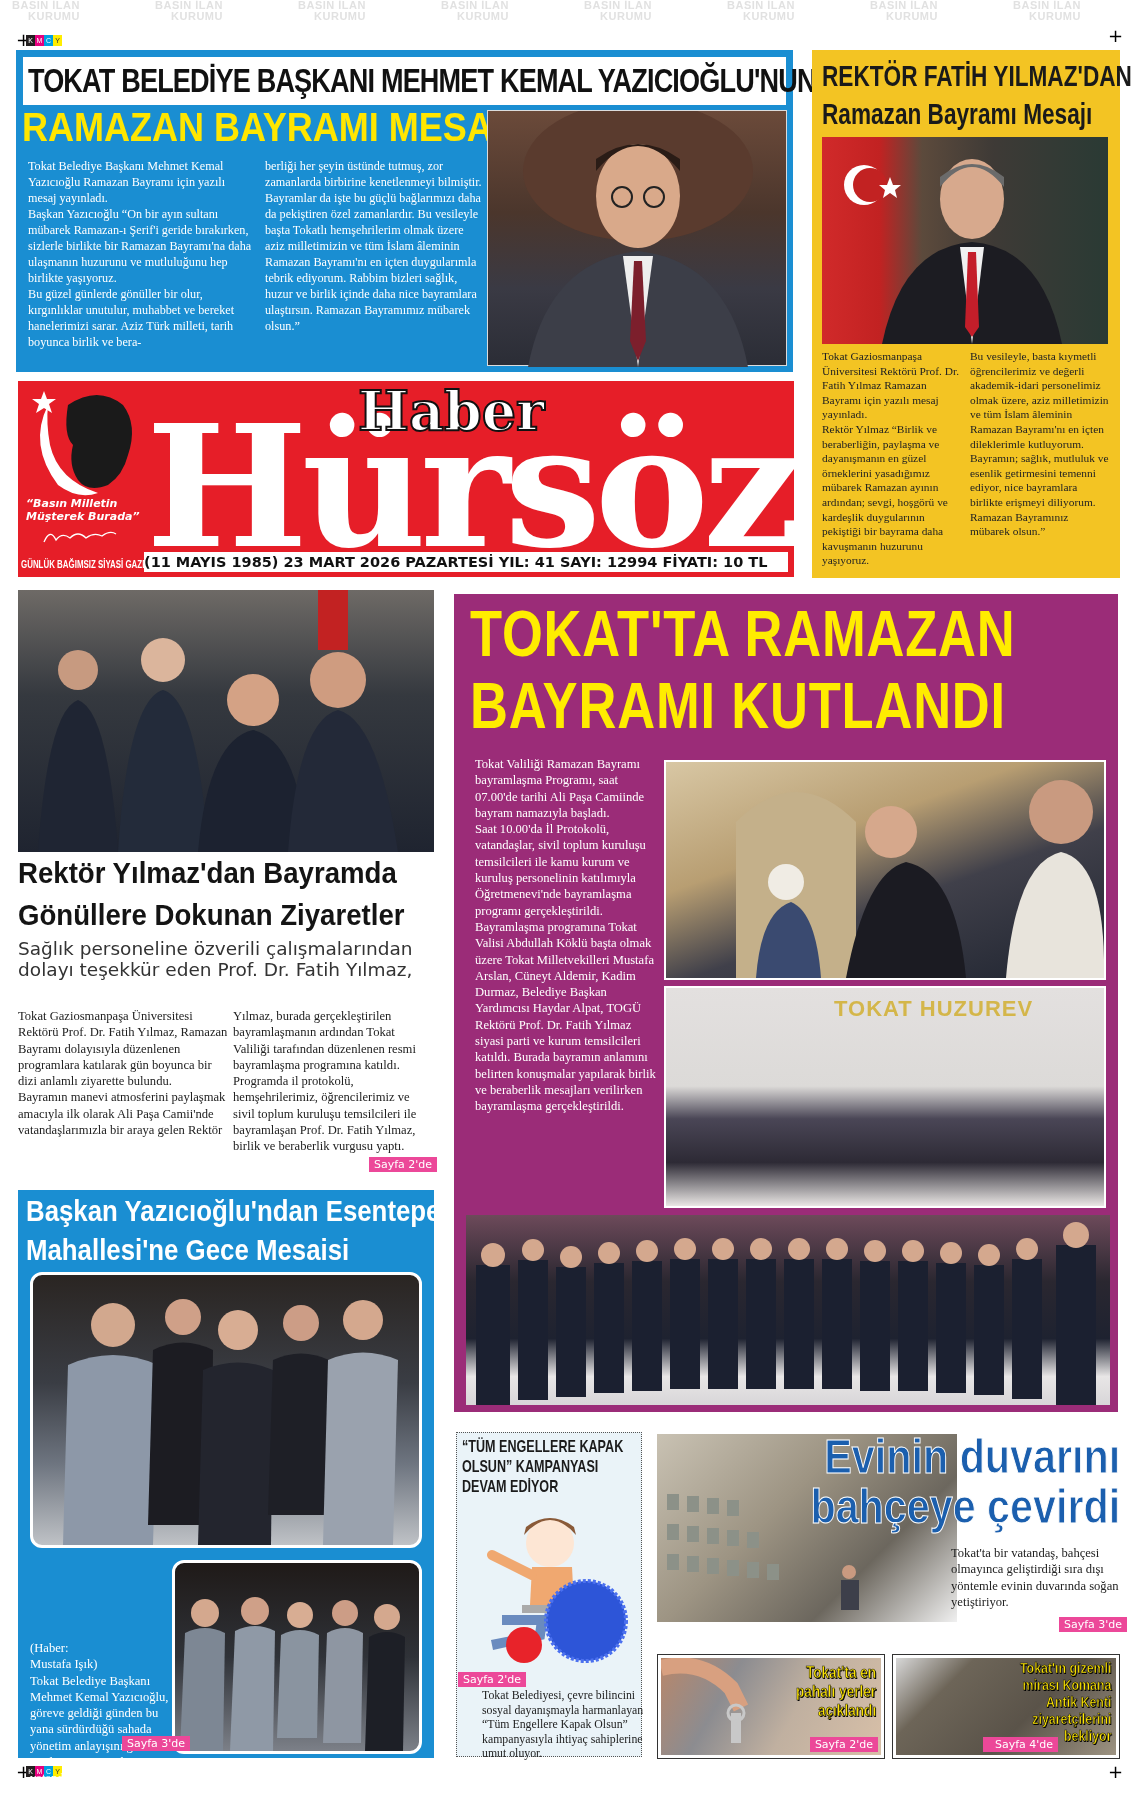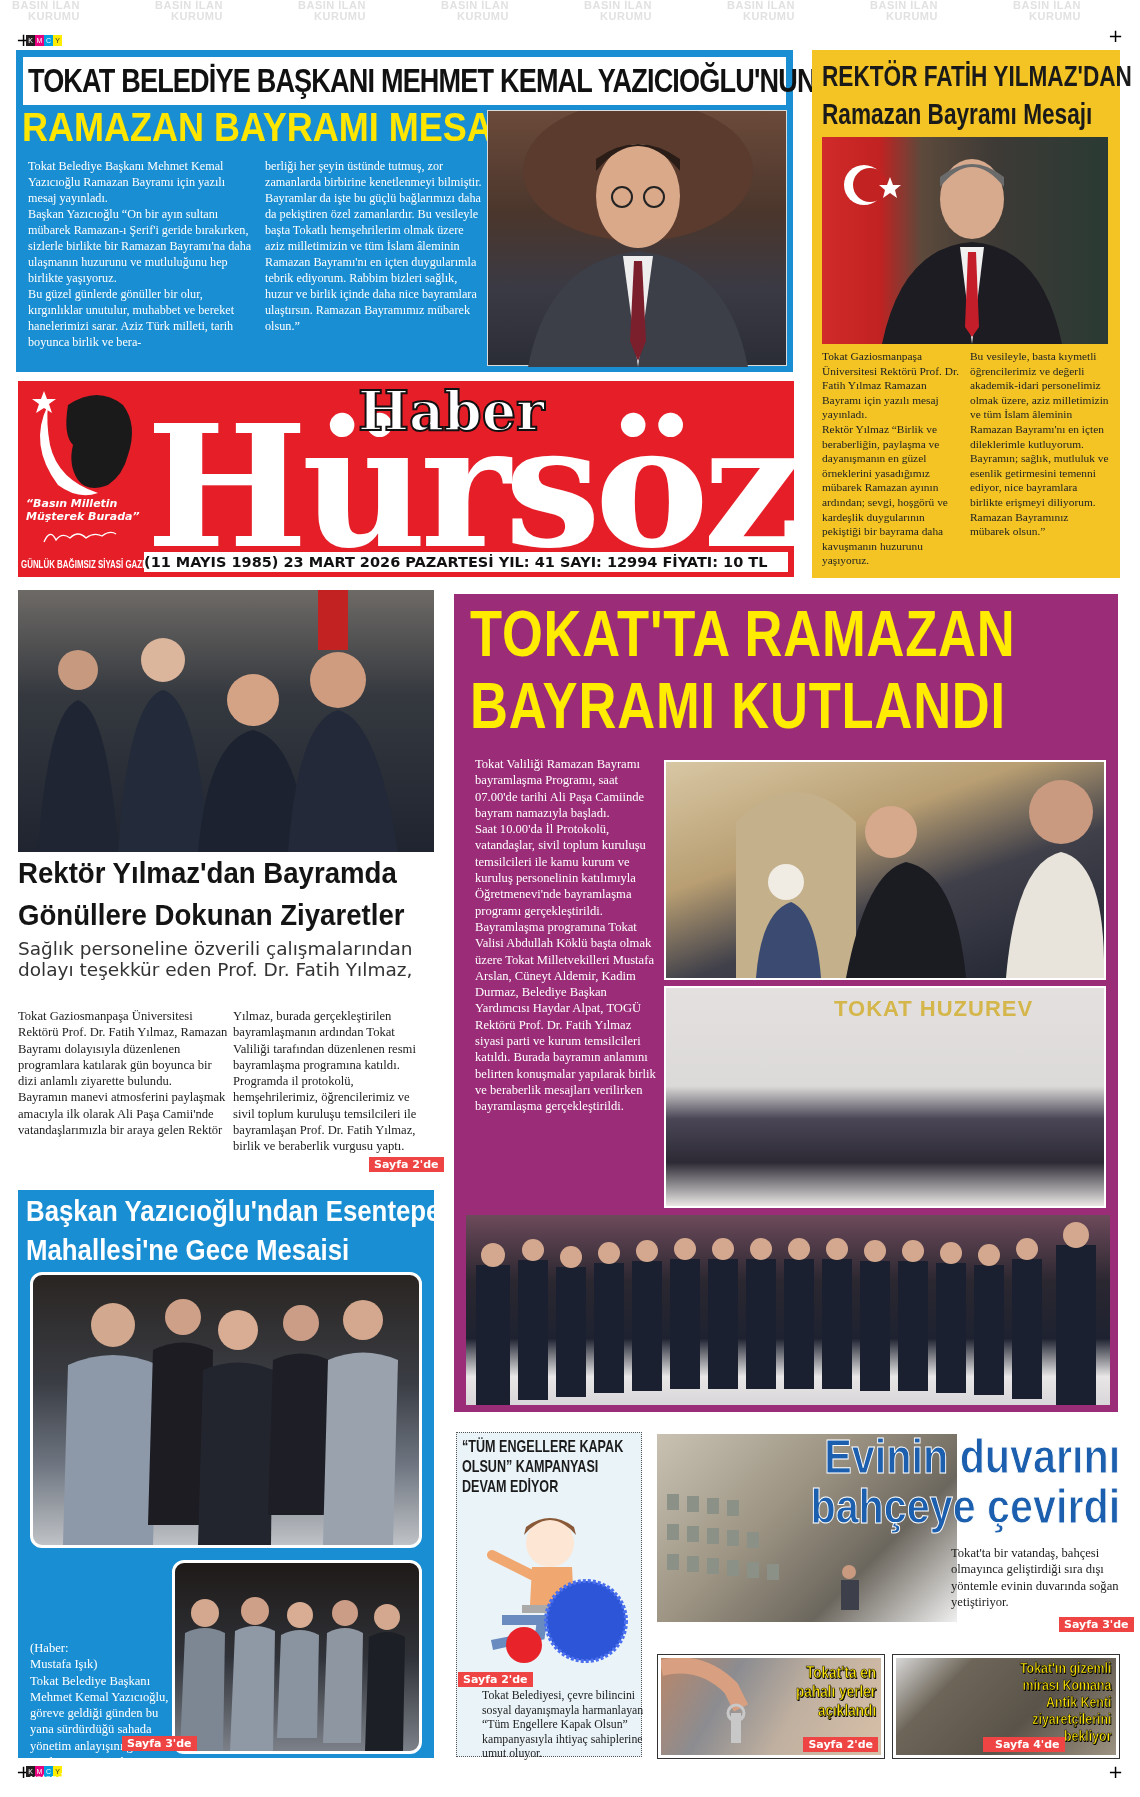--- a/index.html
+++ b/index.html
@@ -29,23 +29,23 @@
   .mast-logo-quote { font-family: "DejaVu Sans", sans-serif; font-style: italic; font-weight: bold; color: #fff; font-size: 11px; line-height: 13px; text-align: left; }
   .mast-gazette { font-family: "Liberation Sans", sans-serif; font-weight: bold; color: #fff; font-size: 11px; white-space: nowrap; transform: scaleX(0.72); transform-origin: left center; }
   .mast-hursoz { font-family: "DejaVu Serif", serif; font-weight: bold; color: #fff; font-size: 168px; line-height: 150px; letter-spacing: -6px; white-space: nowrap; transform: scaleX(1.02); transform-origin: left top; }
   .mast-tokat { font-family: "DejaVu Serif", serif; font-weight: bold; color: #fff; font-size: 54px; line-height: 54px; -webkit-text-stroke: 2px #111; white-space: nowrap; }
   .mast-date-bar { left: 144px; top: 552px; width: 644px; height: 20px; background: #fff; }
   .mast-date { font-family: "DejaVu Sans", sans-serif; font-weight: bold; font-size: 14.5px; color: #111; line-height: 20px; white-space: nowrap; }
 
   
   .photo-group { left: 18px; top: 590px; width: 416px; height: 262px; background: linear-gradient(180deg,#6e6a66 0%, #35393f 40%, #1f2430 100%); }
   .rektor-head { left: 18px; top: 852px; font-family: "Liberation Sans", sans-serif; font-weight: bold; font-size: 30px; line-height: 42px; color: #141414; white-space: nowrap; transform: scaleX(0.92); transform-origin: left top; }
-  .rektor-sub { left: 18px; top: 938px; font-family: "DejaVu Sans", sans-serif; font-size: 18.5px; line-height: 21px; color: #333; white-space: nowrap; }
+  .rektor-sub { left: 18px; top: 938px; font-family: "DejaVu Sans", sans-serif; font-size: 18.5px; line-height: 21px; color: #333; white-space: nowrap; text-align: center; }
   .body-dark { font-family: "Liberation Serif", serif; font-size: 12.6px; line-height: 16.3px; color: #222; }
-  .sayfa { position: absolute; background: #ef4444; color: #fff; font-family: "DejaVu Sans", sans-serif; font-weight: bold; font-size: 11px; line-height: 15px; padding: 0 5px; white-space: nowrap; }
+  .sayfa { position: absolute; background: #ec4899; color: #fff; font-family: "DejaVu Sans", sans-serif; font-weight: normal; font-size: 11px; line-height: 15px; padding: 0 5px; white-space: nowrap; }
 
   
   .purple { left: 454px; top: 594px; width: 664px; height: 818px; background: #9b2c78; }
   .purple-title { left: 470px; top: 598px; font-family: "Liberation Sans", sans-serif; font-weight: bold; font-size: 64px; line-height: 72px; color: #ffec00; white-space: nowrap; transform: scaleX(0.82); transform-origin: left top; letter-spacing: 1px; }
   .purple-text { font-family: "Liberation Serif", serif; font-size: 12.6px; line-height: 16.3px; color: #fff; }
   .ph-mosque { left: 664px; top: 760px; width: 442px; height: 220px; background: linear-gradient(160deg,#d8c7a4 0%, #b89e72 35%, #40404a 60%, #1f2430 100%); border: 2px solid #fff; }
   .ph-huzur { left: 664px; top: 986px; width: 442px; height: 222px; background: linear-gradient(180deg,#e3e0df 0%, #dcdad8 45%, #4a4656 60%, #2d2a35 80%, #eae7e5 100%); border: 2px solid #fff; }
   .huzur-sign { font-family: "Liberation Sans", sans-serif; font-weight: bold; color: #d4b64a; font-size: 22px; letter-spacing: 1px; }
   .ph-group { left: 466px; top: 1215px; width: 644px; height: 190px; background: linear-gradient(180deg,#6d4a5a 0%, #2a2730 35%, #1e2230 65%, #e8e6e6 85%, #d8d6d8 100%); }
 

